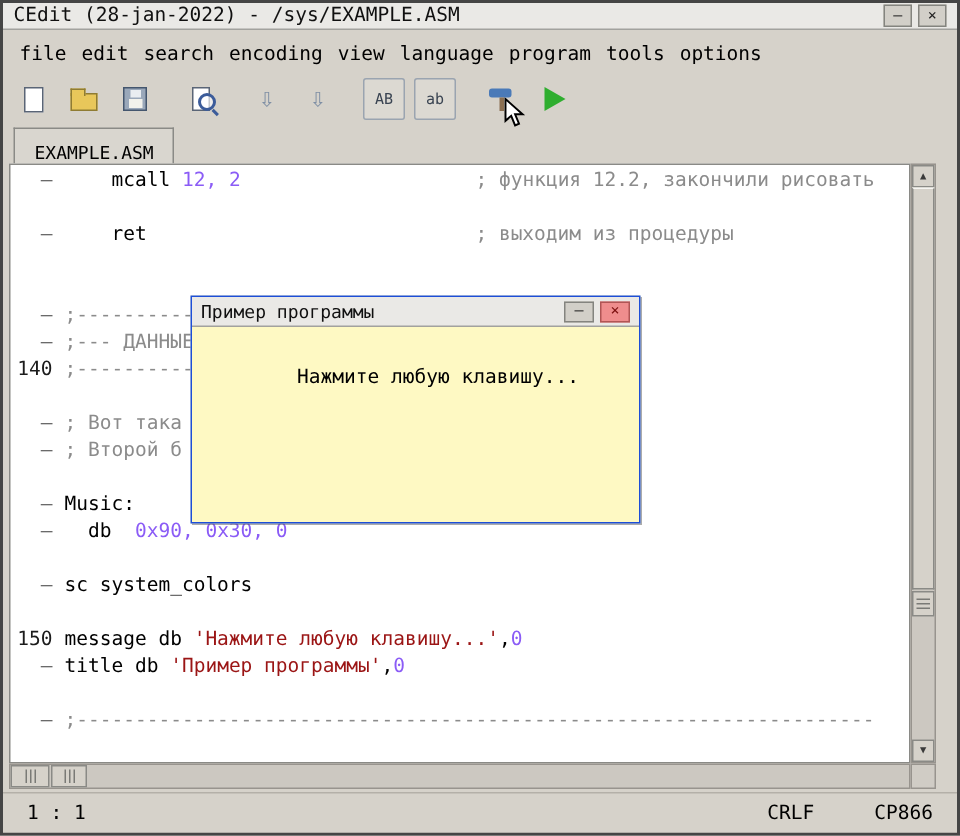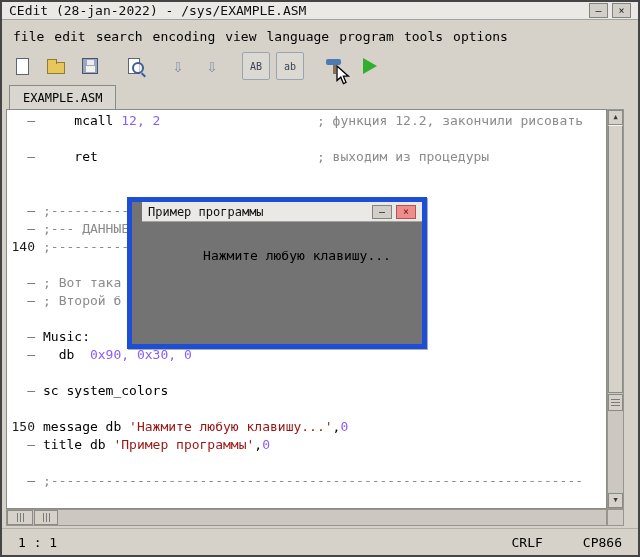--- a/index.html
+++ b/index.html
@@ -48,21 +48,21 @@
   .icon-hammer::before { content:""; position:absolute; top:2px; left:1px; width:15px; height:6px;
                          background:#4a7ab8; border-radius:2px; }
   .icon-hammer::after { content:""; position:absolute; top:8px; left:8px; width:3px; height:9px; background:#8a6f52; }
   .icon-run { width:0; height:0; border-left:14px solid #2fae2f;
               border-top:8px solid transparent; border-bottom:8px solid transparent; margin-left:4px; }
   .cursor-svg { position:absolute; left:334px; top:63px; z-index:40; }
 
   
   .tabbar { position:absolute; left:4px; top:82px; right:21px; height:25px; display:flex; align-items:flex-end; }
   .tab { height:24px; padding:0 13px; background:#d9d6cf; border:1px solid #8a8a86; border-bottom:none;
-         display:flex; align-items:center; font-size:12px; color:#000; margin-left:3px;margin-top:33px; }
+         display:flex; align-items:flex-end; font-size:12px; color:#000; margin-left:3px;margin-top:33px; }
 
   
   .editor { position:absolute; left:4px; top:107px; width:601px; height:400px;
             background:#ffffff; border:1px solid #8a8a86; overflow:hidden;
             font-size:13px; line-height:18px; padding-top:2px; }
   .row { white-space:pre; height:18px; }
   .gutter { display:inline-block; width:36px; text-align:right; padding-right:8px; color:#6a6a6a; }
   .gutter.linenum { color:#1c1c1c; }
   .k { color:#000000; }
   .n { color:#8b5cf6; }
@@ -97,22 +97,22 @@
   .statusbar { position:absolute; left:0; right:0; bottom:0; height:27px; background:#d6d2ca;
                border-top:1px solid #b4b0a8; display:flex; align-items:center;
                padding:0 8px; font-size:13px; color:#000; }
   .sb-cell { padding:2px 8px; white-space:pre; }
   .sb-pos { min-width:54px; }
   .sb-spring { flex:1; }
   .sb-eol { margin-right:24px;text-align:right; }
 
   
   .dialog { position:absolute; left:125px; top:195px; width:300px; height:152px;
-            background:#737373; border:5px solid #1d4ed8; box-shadow:1px 1px 0 rgba(90,90,90,.5);
-            z-index:20;padding-left:10px; }
+            background:#fef9c3; border:1px solid #1d4ed8; box-shadow:1px 1px 0 rgba(90,90,90,.5);
+            z-index:20; }
   .dlg-title { height:20px; background:#eae9e6; border-bottom:1px solid #a2a29e;
                display:flex; align-items:center; padding:0 6px; font-size:12px; color:#101010; }
   .dlg-controls { margin-left:auto; display:flex; gap:4px; }
   .dlg-btn { width:20px; height:14px; border:1px solid #84847f; background:#d2cfc8;
              font-size:10px; line-height:12px; text-align:center; color:#222; }
   .dlg-btn.close { background:#ef8d8d; border-color:#b05555; color:#7c1010; }
   .dlg-body { padding:26px 0 0 30px; font-size:13px; color:#000; white-space:pre;text-align:center; }
 </style>
 </head>
 <body>

